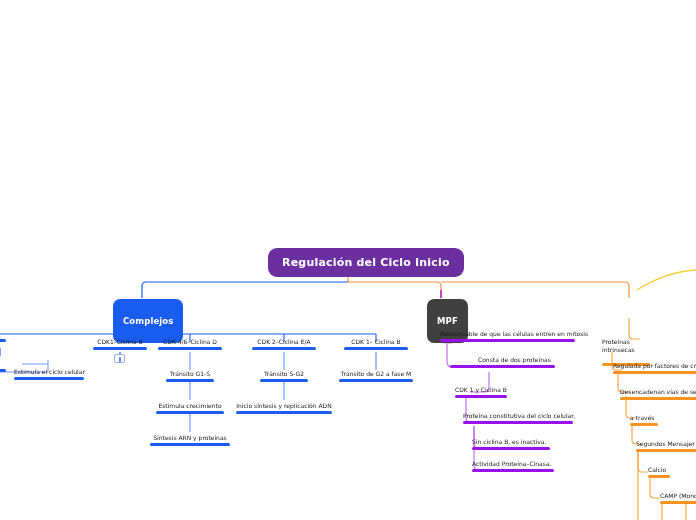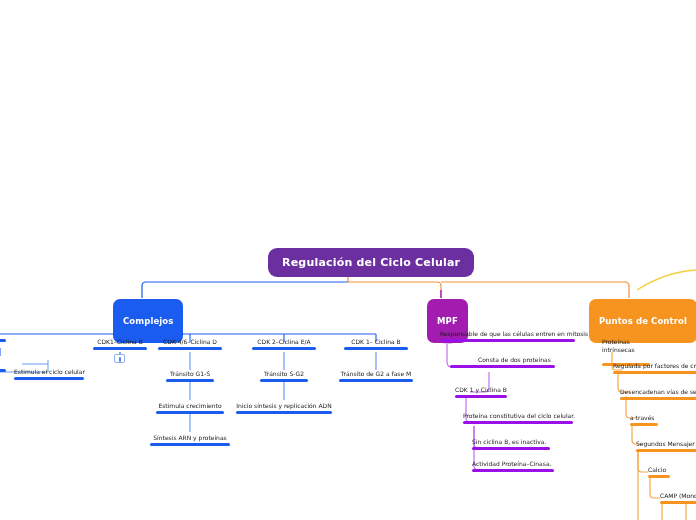--- a/index.html
+++ b/index.html
@@ -33,21 +33,21 @@
     color:#ffffff;
     border-radius:7px;
     font-size:8.5px;
     font-weight:bold;
     padding:17px 10px;
     white-space:nowrap;
     box-sizing:border-box;
     letter-spacing:.1px;
   }
   .pill.blue{background:#1a5cf0;}
-  .pill.violet{background:#a21caf;}
+  .pill.violet{background:#404040;}
   .pill.orange{background:#f79420;}
 
   
   .leaf{
     position:absolute;
     font-size:6px;
     color:#1a1a1a;
     white-space:nowrap;
     box-sizing:border-box;
     padding-bottom:4px;
@@ -137,27 +137,26 @@
     <path d="M618,372 L618,388 Q618,392 622,392 L630,392" stroke="#f7a94a" stroke-width="1.2" fill="none"></path>
     <path d="M626,396 L626,414 Q626,418 630,418 L636,418" stroke="#f7a94a" stroke-width="1.2" fill="none"></path>
     <path d="M632,424 L632,440 Q632,444 636,444 L642,444" stroke="#f7a94a" stroke-width="1.2" fill="none"></path>
     <path d="M638,450 L638,468 Q638,472 642,472 L648,472" stroke="#f7a94a" stroke-width="1.2" fill="none"></path>
     <path d="M638,450 L638,520" stroke="#f7a94a" stroke-width="1.2" fill="none"></path>
     <path d="M650,476 L650,494 Q650,498 654,498 L660,498" stroke="#f7a94a" stroke-width="1.2" fill="none"></path>
     <path d="M662,502 L662,520" stroke="#f7a94a" stroke-width="1.2" fill="none"></path>
     <path d="M686,502 L686,520" stroke="#f7a94a" stroke-width="1.2" fill="none"></path>
   </svg>
 
-  <div class="root" style="left:268px;top:248px;">Regulación del Ciclo Celular</div>
+  <div class="root" style="left:268px;top:248px;">Regulación del Ciclo Inicio</div>
 
   <div class="pill blue" style="left:113px;top:299px;">Complejos</div>
 
   <div class="pill violet" style="left:427px;top:299px;">MPF</div>
 
-  <div class="pill orange" style="left:589px;top:299px;">Puntos de Control</div>
 
   <div class="leaf blue centered" style="left:93px;top:338px;width:54px;">
     <span>CDK1–Ciclina B</span>
     <span class="ul" style="width:54px;"></span>
   </div>
   <div class="badge" style="left:114px;top:354px;"></div>
 
   <div class="leaf blue centered" style="left:158px;top:338px;width:64px;">
     <span>CDK 4/6–Ciclina D</span>
     <span class="ul" style="width:64px;"></span>

